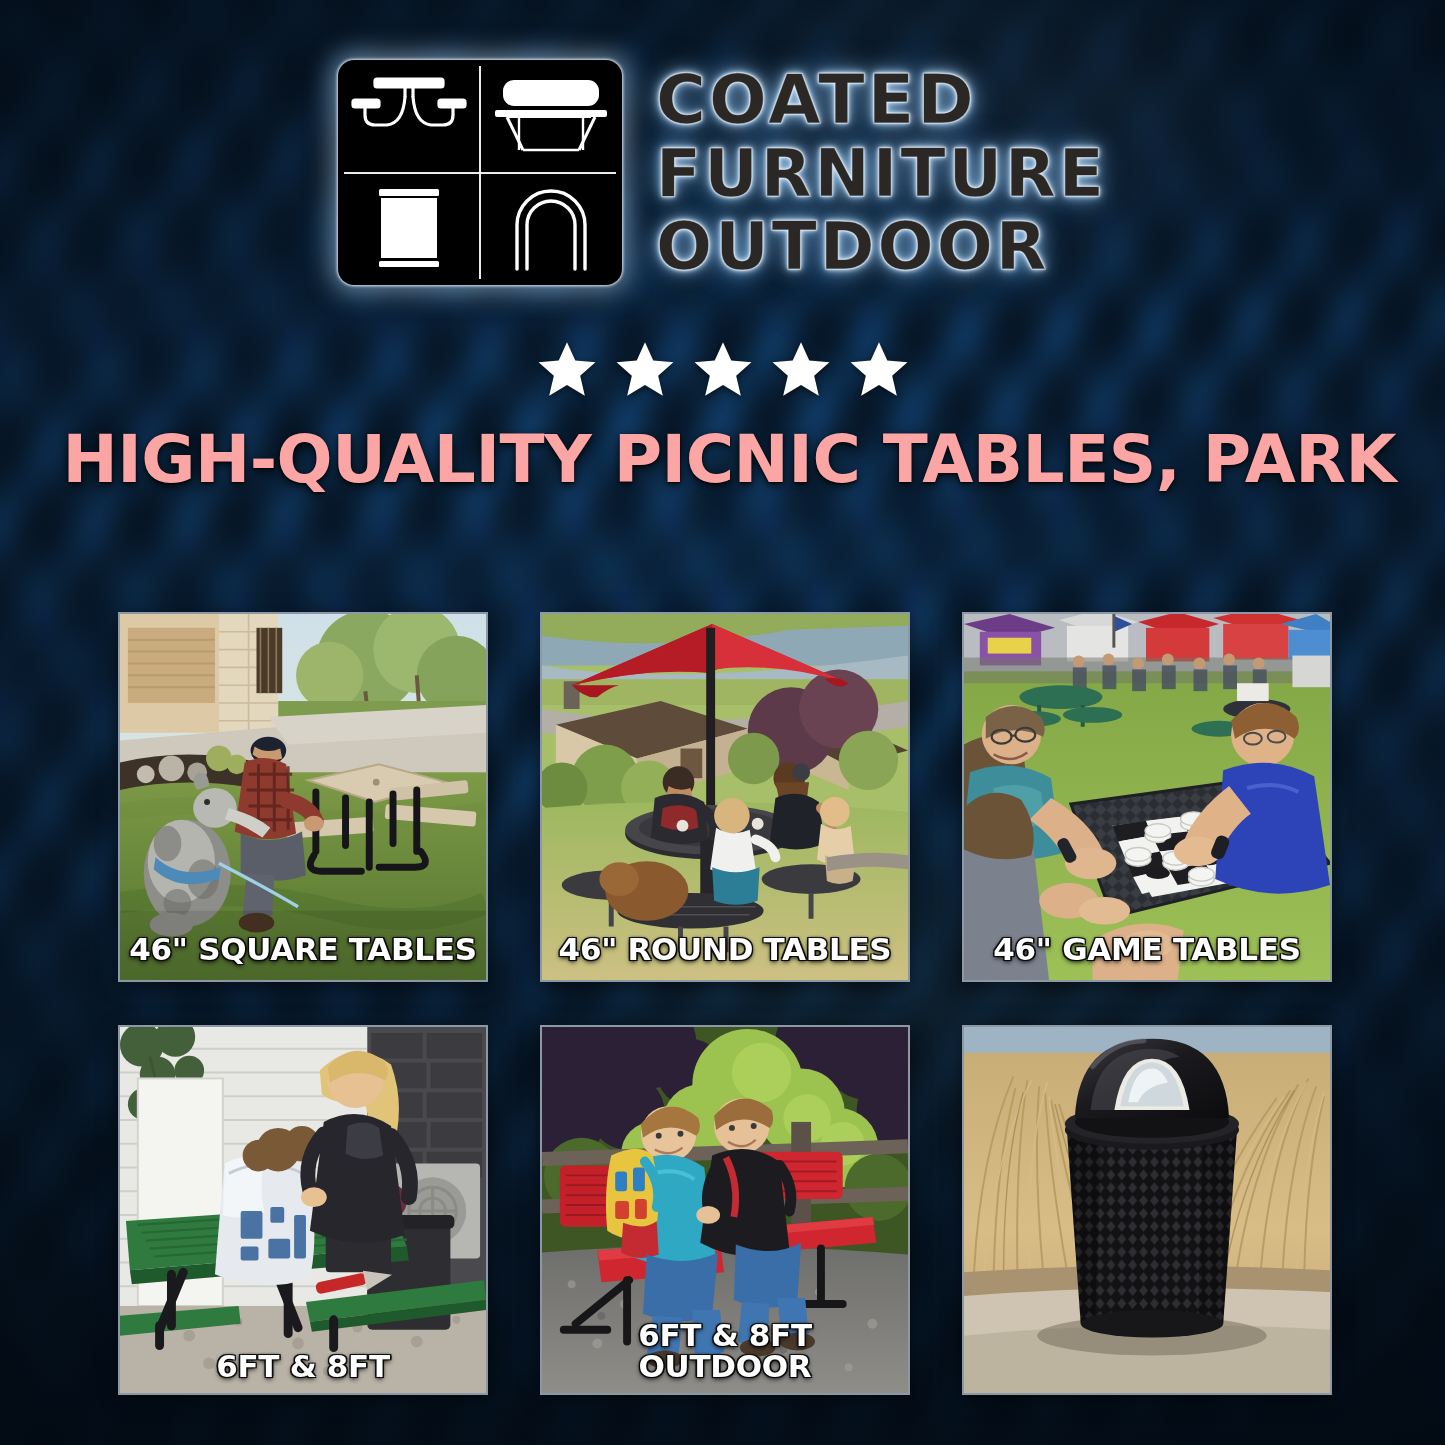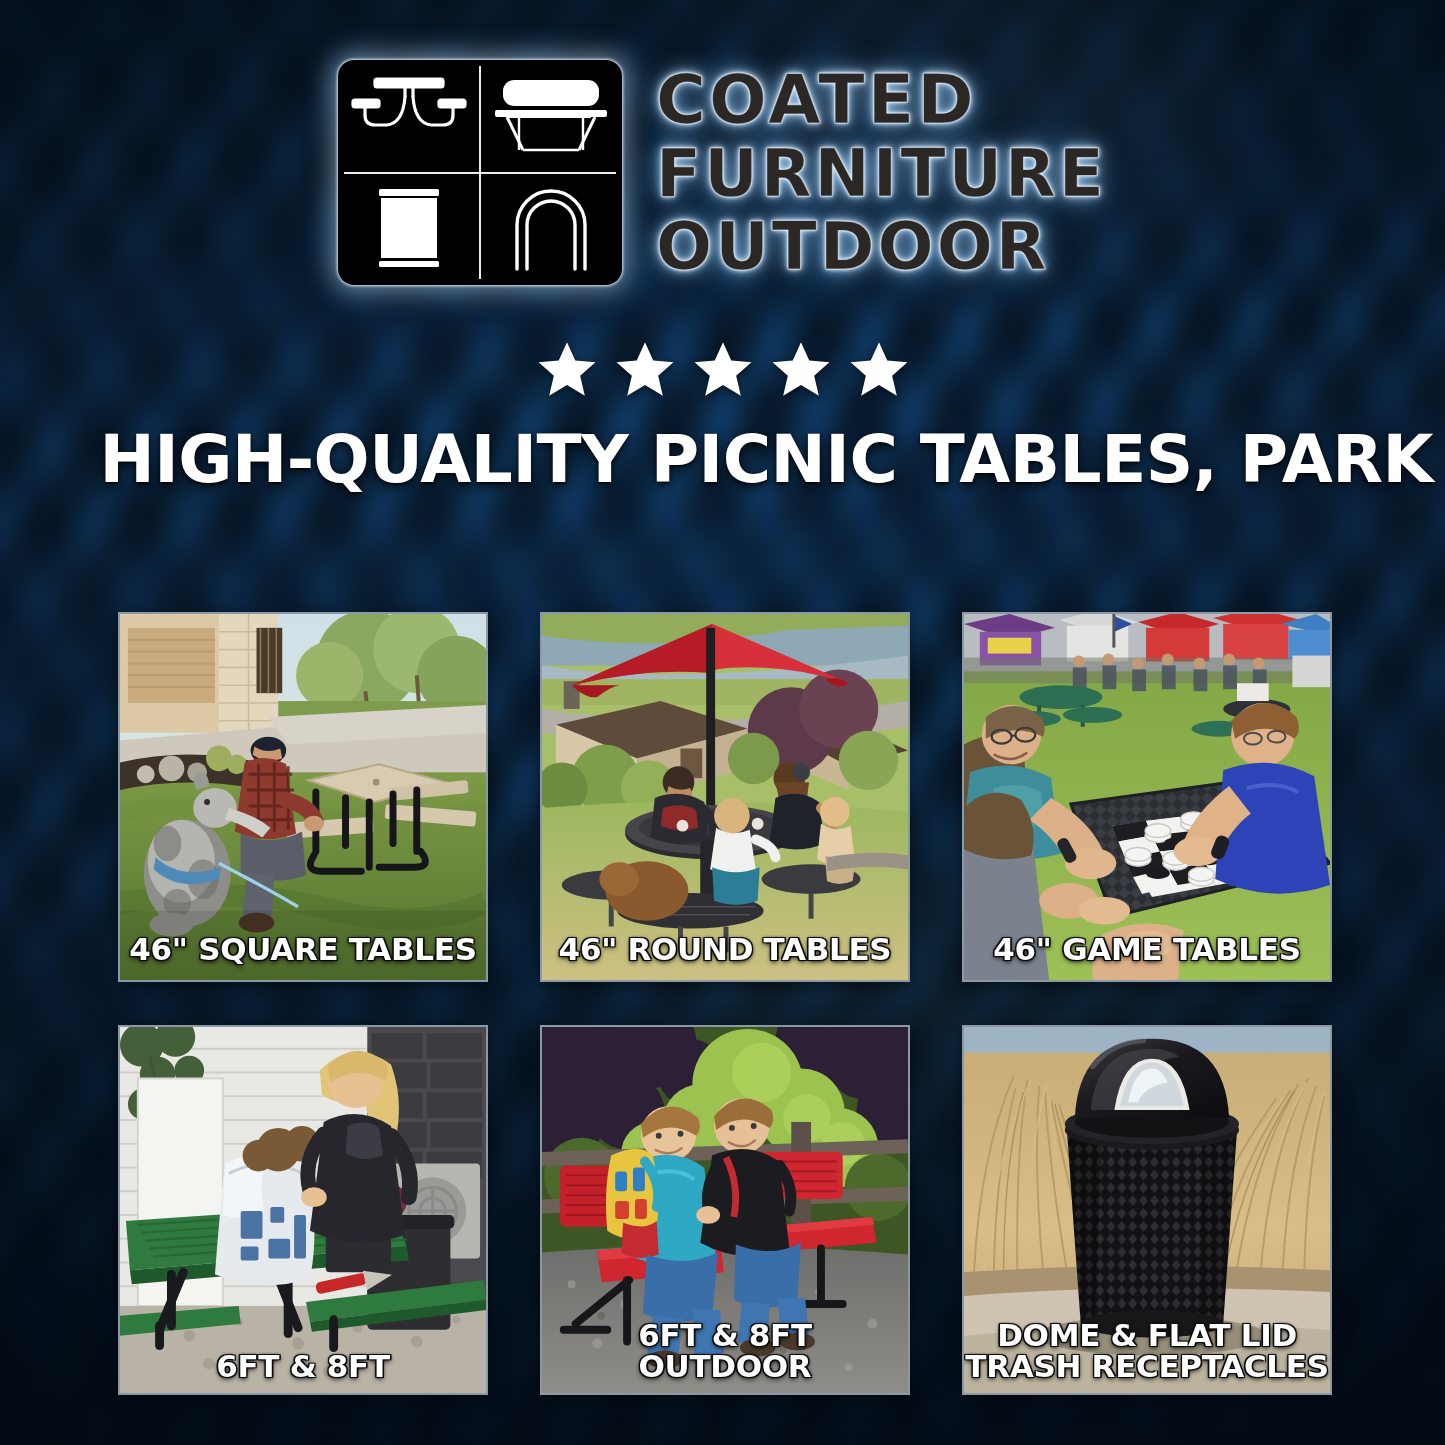--- a/index.html
+++ b/index.html
@@ -111,23 +111,22 @@
 
   
   .headline {
     position: absolute; left: 50%; transform: translateX(-50%);
     top: 425px; width: 1320px; text-align: right;
     font-family: "DejaVu Sans", sans-serif;
     font-weight: 700;
     font-size: 66px;
     line-height: 1.07;
     letter-spacing: -0.5px;
-    color: #ffffff;
+    color: #fca5a5;
     text-shadow: 0 3px 10px rgba(0,0,0,0.75), 0 1px 2px rgba(0,0,0,0.9);
-    margin-left: 37px;
   }
   .headline .hl-line { display: block; white-space: nowrap; }
 
   
   .grid {
     position: absolute; left: 118px; top: 612px;
     width: 1215px;
     display: grid;
     grid-template-columns: repeat(3, 370px);
     grid-template-rows: 370px 370px;
@@ -1010,20 +1009,16 @@
           <path d="M112 92 q4 -80 78 -80 q74 0 78 80 Z" fill="url(#dome6)"></path>
           <path d="M128 84 q6 -62 62 -62 q16 0 28 8 q-44 4 -52 54 Z" fill="#4a4a52" opacity=".55"></path>
 
           <path d="M152 84 q8 -52 38 -52 q30 0 38 52 Z" fill="#eceae4"></path>
           <path d="M158 80 q8 -44 32 -44 q24 0 32 44 Z" fill="#cfd8dc"></path>
           <path d="M166 76 q6 -34 24 -34 q10 0 16 14 q-24 4 -30 20 Z" fill="#eef3f6"></path>
 
           <path d="M130 40 q22 -26 52 -26" stroke="#6d6d78" stroke-width="5" fill="none" opacity=".55" stroke-linecap="round"></path>
         </svg>
       </div>
-      <div class="tile-caption two-line">
-        <span class="cap-line">DOME &amp; FLAT LID</span>
-        <span class="cap-line">TRASH RECEPTACLES</span>
-      </div>
     </div>
 
   </div>
 </div>
 
 </body></html>

